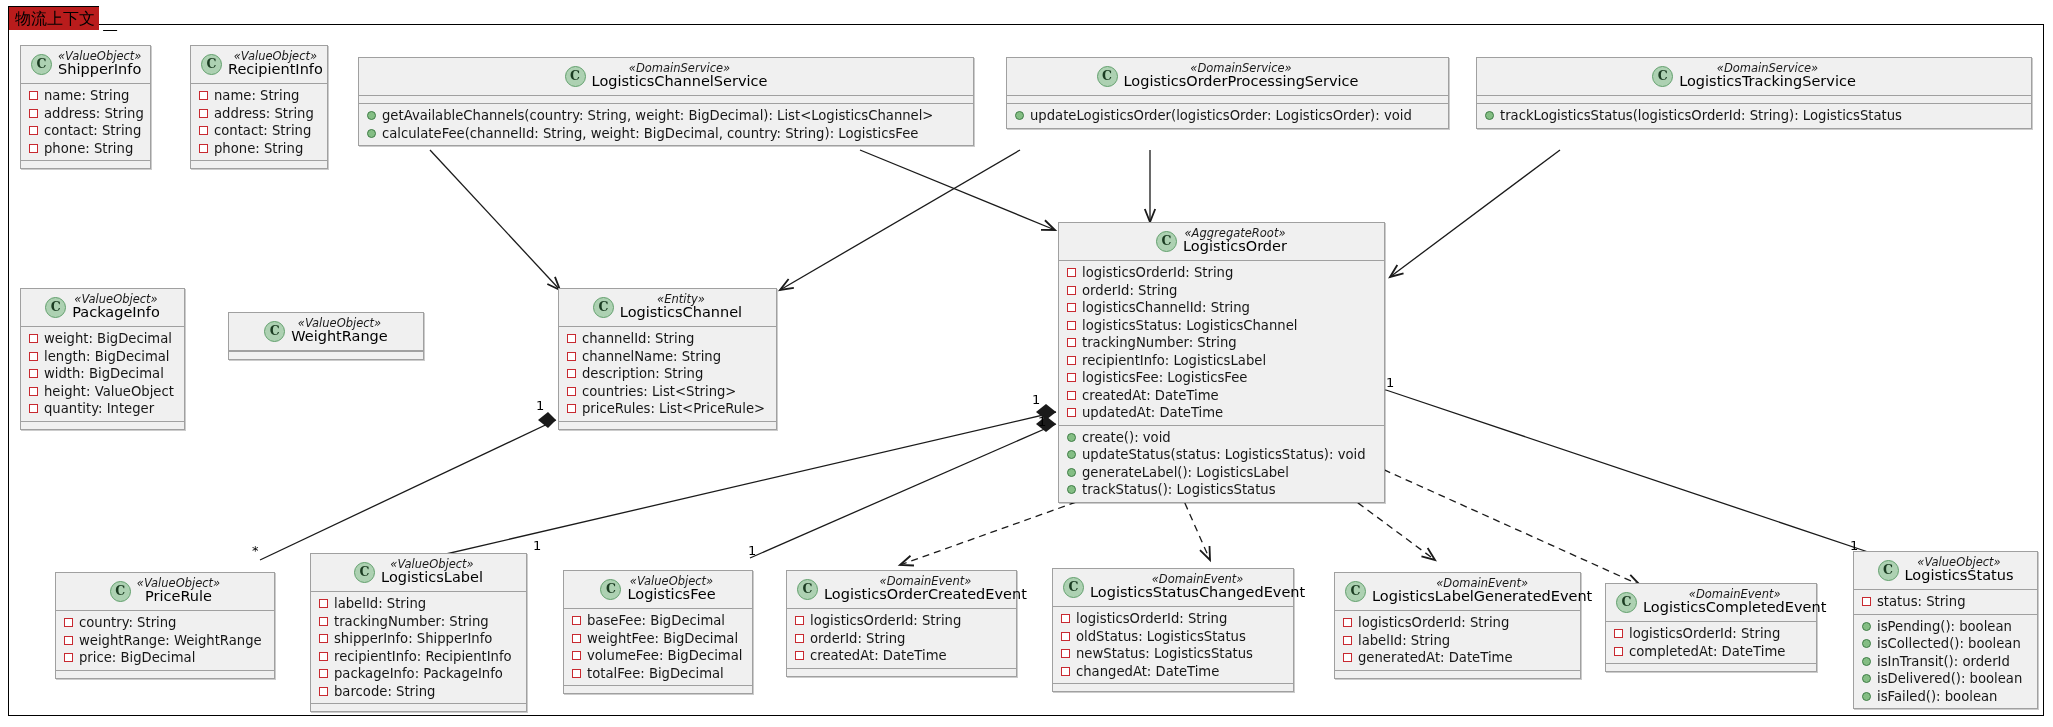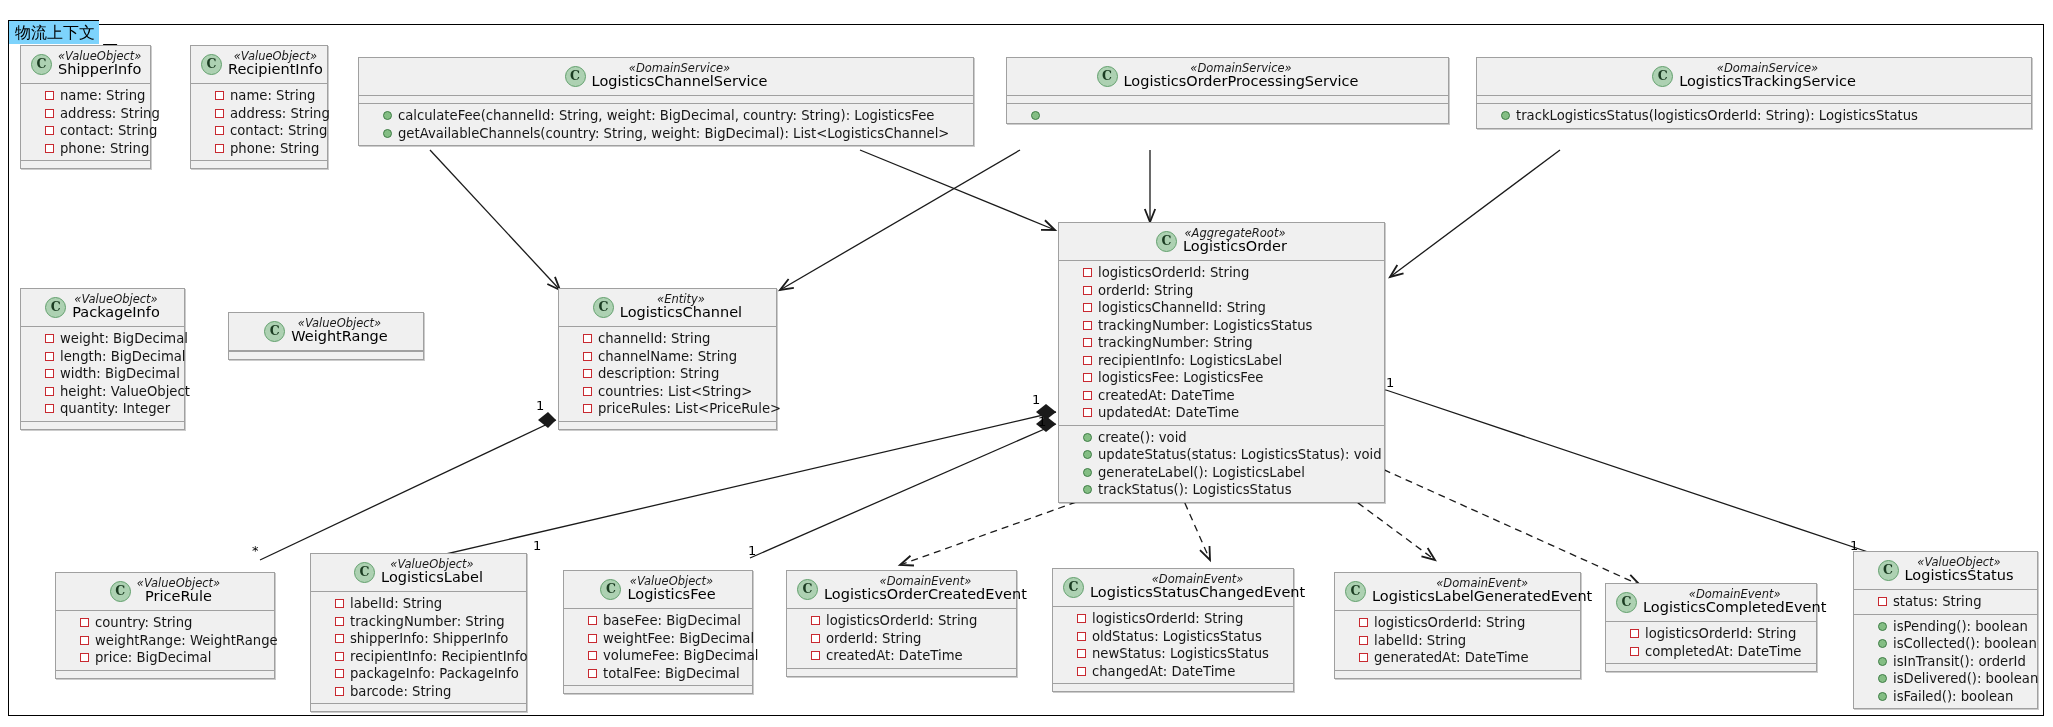--- a/index.html
+++ b/index.html
@@ -25,26 +25,26 @@
     top: 24px;
     width: 2036px;
     height: 692px;
     border: 1.5px solid #000000;
     background: transparent;
     box-sizing: border-box;
   }
   #package-tab {
     position: absolute;
     left: 8px;
-    top: 20px;
+    top: 6px;
     height: 24px;
     box-sizing: border-box;
     border-left: 1.5px solid #000;
     border-top: 1.5px solid #000;
-    background: #7dd3fc;
+    background: #b91c1c;
     padding: 2px 4px 0 6px;
     font-size: 16px;
     color: #000;
     line-height: 20px;
     white-space: nowrap;
     z-index: 6;
   }
   #package-tab::after {
     content: "";
     position: absolute;
@@ -120,21 +120,21 @@
     font-size: 14.5px;
     color: #000;
     white-space: nowrap;
   }
   .uml-sep {
     height: 1px;
     background: #a0a0a0;
     width: 100%;
   }
   .uml-compartment {
-    padding: 3px 8px 3px 24px;
+    padding: 3px 8px 3px 8px;
   }
   .uml-compartment.empty {
     height: 7px;
     padding: 0;
   }
   .member {
     display: flex;
     align-items: flex-start;
     gap: 6px;
     line-height: 17.5px;
@@ -302,45 +302,46 @@
           <span class="cls-name">LogisticsChannelService</span>
         </span>
       </div>
     </div>
     <div class="uml-sep"></div>
     <div class="uml-compartment empty"></div>
     <div class="uml-sep"></div>
     <div class="uml-compartment">
       <div class="member">
           <span class="m-method-icon"></span>
+          <span>getAvailableChannels(country: String, weight: BigDecimal): List&lt;LogisticsChannel&gt;</span>
+        </div>
+      <div class="member">
+          <span class="m-method-icon"></span>
           <span>calculateFee(channelId: String, weight: BigDecimal, country: String): LogisticsFee</span>
-        </div>
-      <div class="member">
-          <span class="m-method-icon"></span>
-          <span>getAvailableChannels(country: String, weight: BigDecimal): List&lt;LogisticsChannel&gt;</span>
         </div>
     </div>
   </div>
 
   <div class="uml-class" style="left:1006px; top:57px; width:443px;">
     <div class="uml-head">
       <div class="head-inner">
         <span class="circ-c">C</span>
         <span class="name-block">
           <span class="stereotype">«DomainService»</span>
           <span class="cls-name">LogisticsOrderProcessingService</span>
         </span>
       </div>
     </div>
     <div class="uml-sep"></div>
     <div class="uml-compartment empty"></div>
     <div class="uml-sep"></div>
     <div class="uml-compartment">
       <div class="member">
           <span class="m-method-icon"></span>
+          <span>updateLogisticsOrder(logisticsOrder: LogisticsOrder): void</span>
         </div>
     </div>
   </div>
 
   <div class="uml-class" style="left:1476px; top:57px; width:556px;">
     <div class="uml-head">
       <div class="head-inner">
         <span class="circ-c">C</span>
         <span class="name-block">
           <span class="stereotype">«DomainService»</span>
@@ -467,21 +468,21 @@
       <div class="member">
           <span class="m-field-icon"></span>
           <span>orderId: String</span>
         </div>
       <div class="member">
           <span class="m-field-icon"></span>
           <span>logisticsChannelId: String</span>
         </div>
       <div class="member">
           <span class="m-field-icon"></span>
-          <span>trackingNumber: LogisticsStatus</span>
+          <span>logisticsStatus: LogisticsChannel</span>
         </div>
       <div class="member">
           <span class="m-field-icon"></span>
           <span>trackingNumber: String</span>
         </div>
       <div class="member">
           <span class="m-field-icon"></span>
           <span>recipientInfo: LogisticsLabel</span>
         </div>
       <div class="member">

